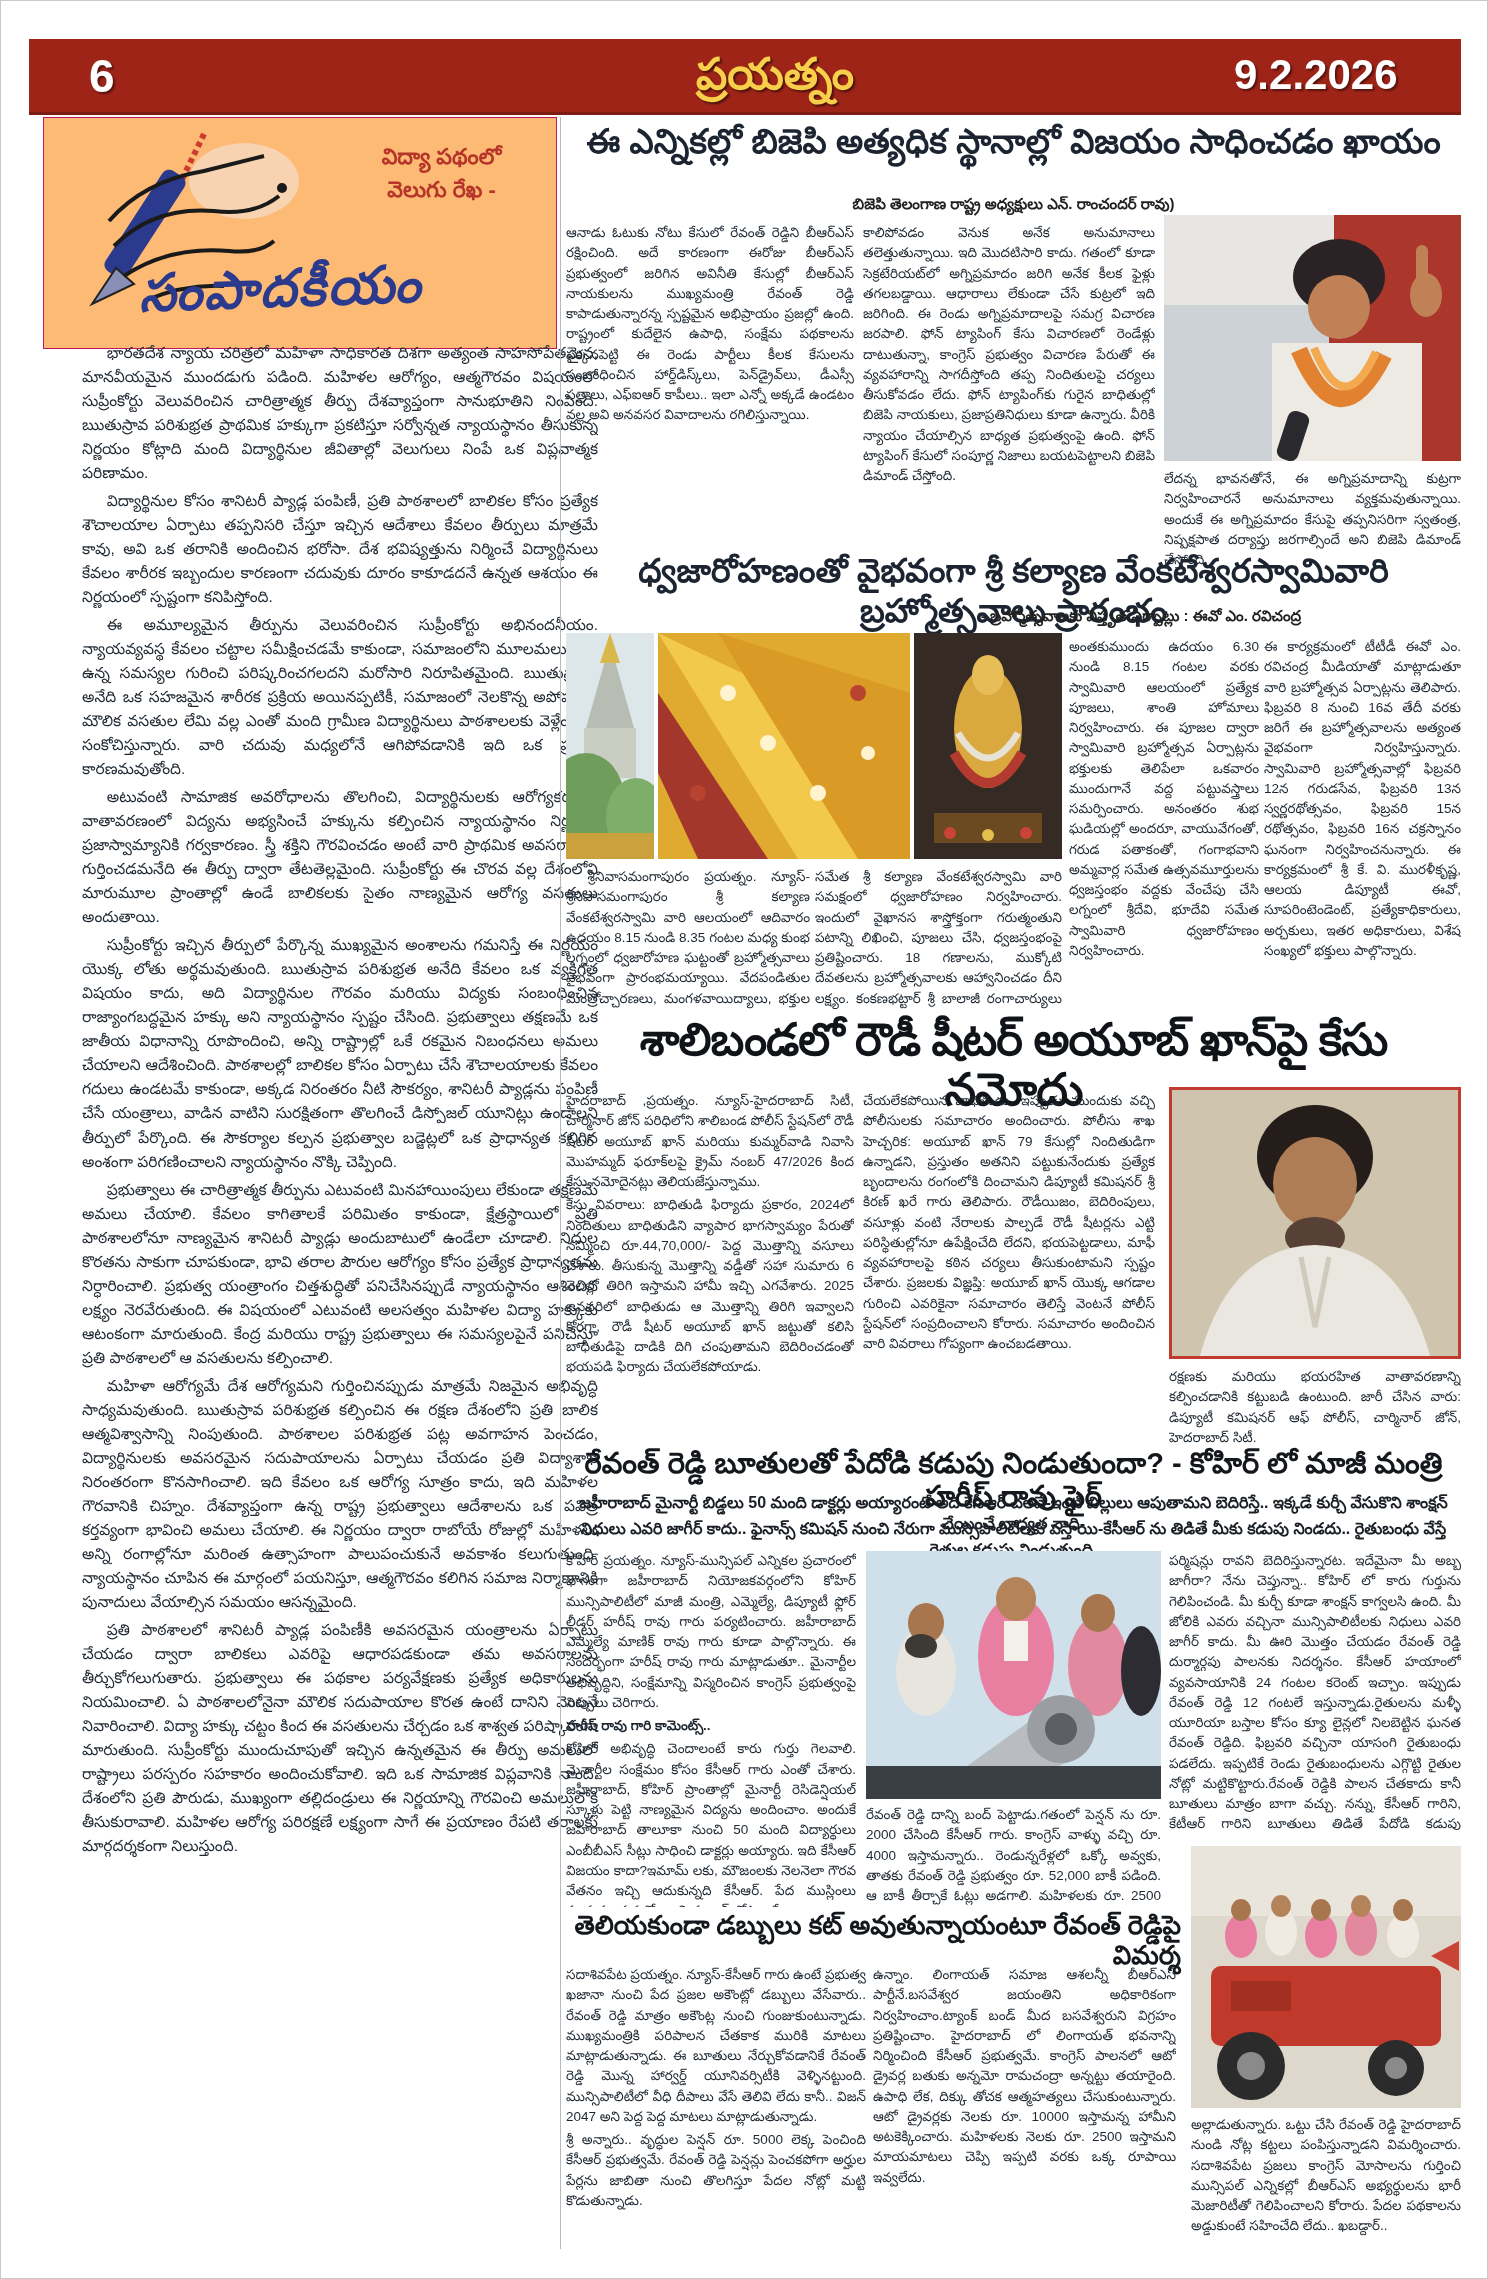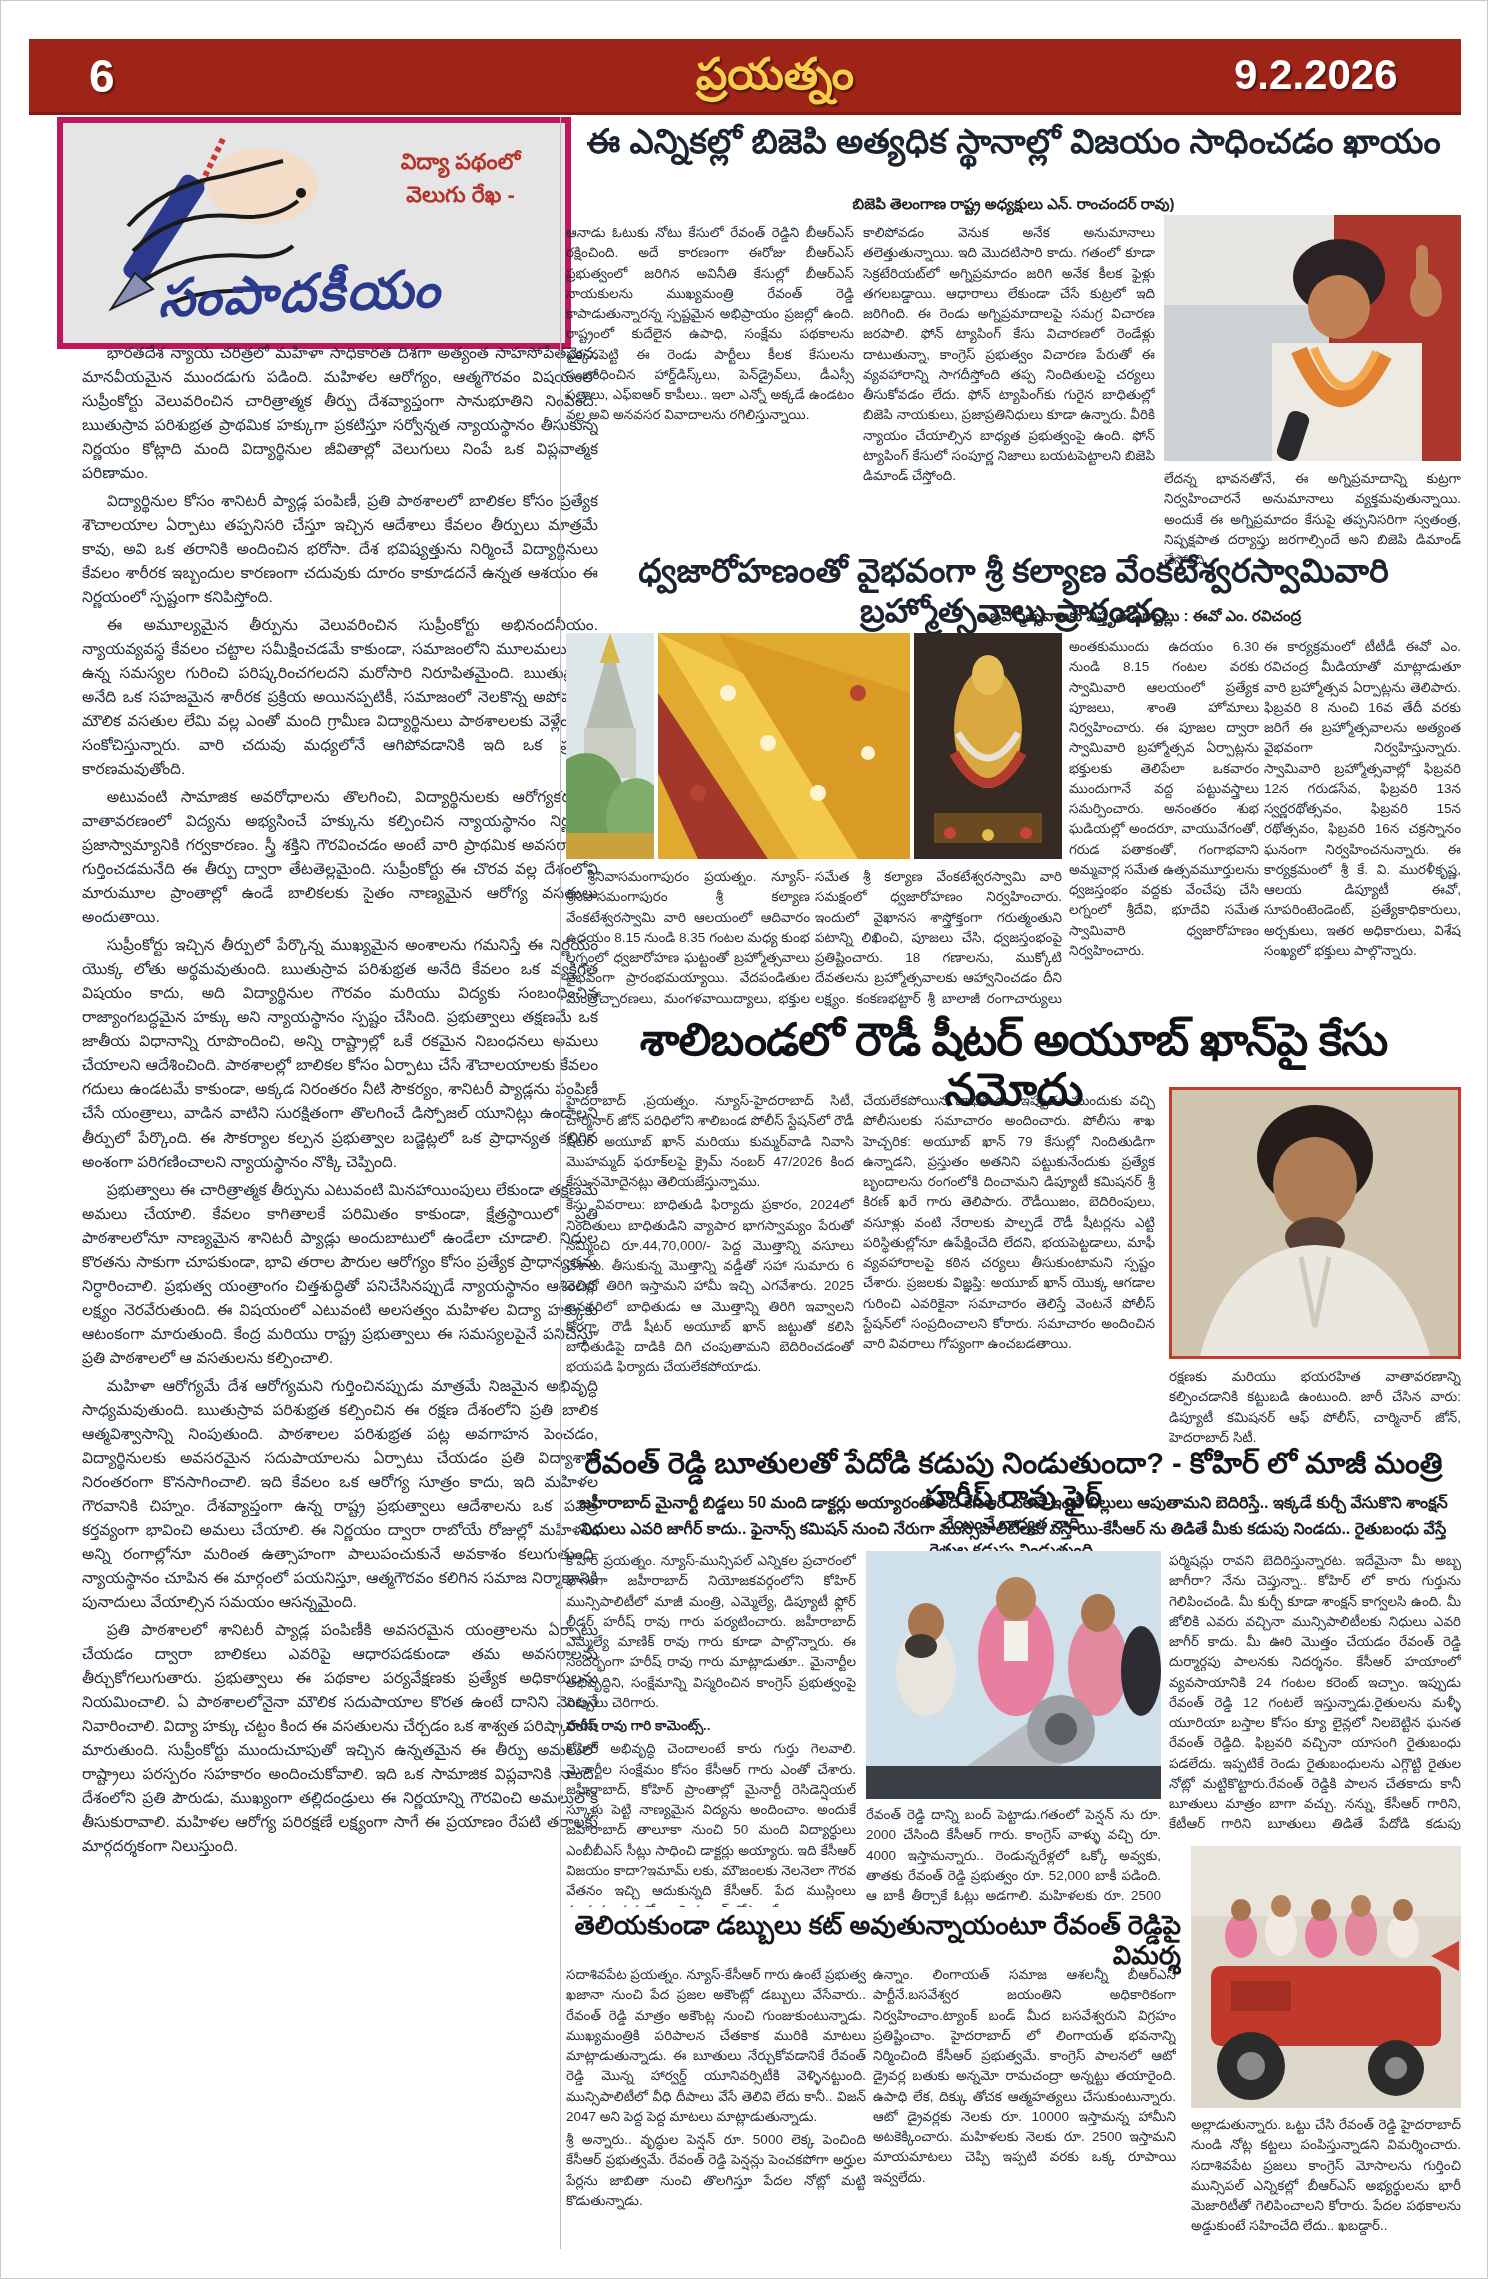--- a/index.html
+++ b/index.html
@@ -6,21 +6,21 @@
   #page{position:relative;width:1488px;height:2279px;background:#ffffff;
         font-family:"Liberation Sans",sans-serif;overflow:hidden;
         border:1px solid #c8c8c8;box-sizing:border-box;}
   .abs{position:absolute;box-sizing:border-box;}
   
   .masthead{background:#9e2418;border-bottom:3px solid #7d1c12;}
   .mast-num{color:#ffffff;font-size:46px;font-weight:bold;text-shadow:2px 2px 2px rgba(0,0,0,.45);}
   .mast-title{color:#f7cf4a;font-size:44px;font-weight:bold;text-align:center;text-shadow:2px 2px 2px rgba(0,0,0,.5);}
   .mast-date{color:#ffffff;font-size:42px;font-weight:bold;text-shadow:2px 2px 2px rgba(0,0,0,.45);}
   
-  .edbox{border:6px solid #be185d;background:#e5e5e5;margin-left:14px;}
+  .edbox{border:1px solid #be185d;background:#fdba74;}
   .kicker{color:#b5352a;font-size:22px;font-weight:bold;line-height:1.5;text-align:center;}
   .edtitle{color:#2b3a8c;font-size:52px;font-weight:bold;font-style:italic;transform:rotate(-2deg);letter-spacing:2px;}
   .edbody{font-size:15.5px;line-height:1.55;color:#1d2731;text-align:justify;overflow:hidden;}
   .edbody p{margin:0 0 4px 0;text-indent:1.6em;}
   
   .col{font-size:13.5px;line-height:1.5;color:#1d2731;text-align:justify;overflow:hidden;}
   .col p{margin:0 0 3px 0;text-indent:1.6em;}
   .col p.nohang{text-indent:0;}
   .bsub{font-weight:bold;text-indent:0 !important;}
   .h1a{font-size:34px;font-weight:bold;color:#1b2430;text-align:center;line-height:1.2;}

